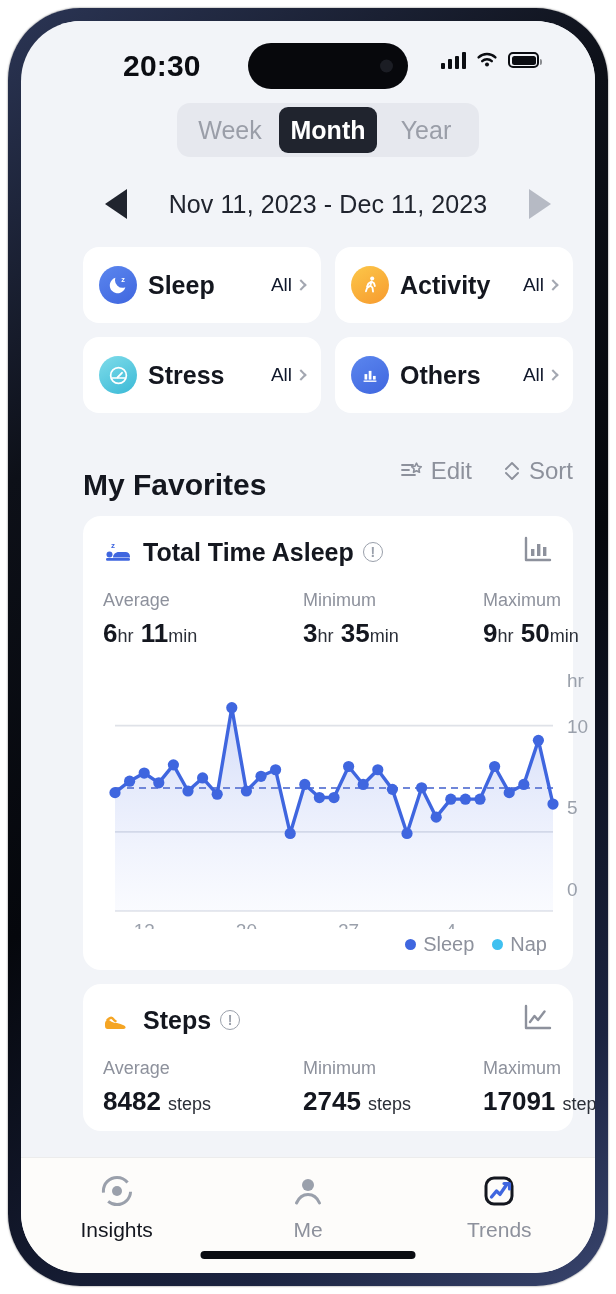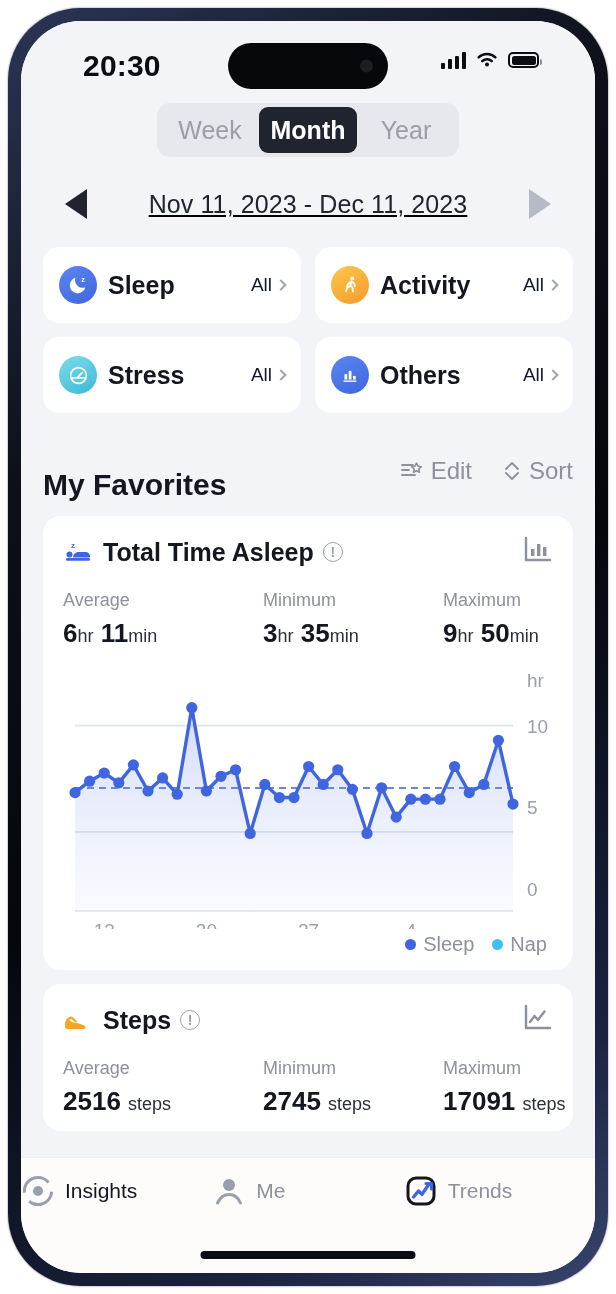--- a/index.html
+++ b/index.html
@@ -18,20 +18,21 @@
     border-radius: 72px;
     background: linear-gradient(145deg,#2b3555 0%, #0d1018 28%, #05070c 55%, #1b2340 85%, #39456e 100%);
     padding: 13px;
     box-shadow: 0 0 2px rgba(0,0,0,.6);
   }
   .phone-inner {
     position: relative; width: 100%; height: 100%;
     border-radius: 60px;
     background: #f2f4f8;
     overflow: hidden;
+    padding-left: 40px;
   }
 
   
   .status-bar {
     position: relative; height: 78px;
     background: #f2f4f8;
   }
   .status-time {
     position: absolute; left: 62px; top: 28px;
     font-size: 30px; font-weight: 700; color: #0b0d12;
@@ -79,21 +80,21 @@
   .seg-item {
     flex:1; height: 100%; display:flex; align-items:center; justify-content:center;
     font-size: 25px; color:#9a9ea8; border-radius: 9px; font-weight: 400;
     cursor: pointer;
   }
   .seg-item.active { background:#20242e; color:#ffffff; font-weight: 700; }
 
   
   .date-nav {
     position: relative; height: 62px; margin-top: 16px;
-    display:flex; align-items:center; justify-content:center;text-decoration:underline;
+    display:flex; align-items:center; justify-content:center;
   }
   .date-label { font-size: 25px; color:#20242e; letter-spacing:.1px; }
   .nav-arrow {
     position:absolute; top:50%; transform: translateY(-50%);
     width:0; height:0; cursor:pointer;
   }
   .nav-prev {
     left: 44px;
     border-top: 15px solid transparent; border-bottom: 15px solid transparent;
     border-right: 22px solid #20242e;
@@ -182,21 +183,21 @@
   }
   .legend-item { display:flex; align-items:center; gap:7px; font-size: 20px; color:#8d919c; }
   .dot { width: 11px; height: 11px; border-radius:50%; }
 
   
   .tabbar {
     position:absolute; left:0; right:0; bottom:0; height: 116px;
     background:#fdfcfa; border-top: 1px solid #ececec;
     display:flex; align-items:flex-start; padding-top: 16px;
   }
-  .tab { flex:1; display:flex; flex-direction:row; align-items:center; gap: 10px; cursor:pointer; }
+  .tab { flex:1; display:flex; flex-direction:column; align-items:center; gap: 10px; cursor:pointer; }
   .tab-label { font-size: 21px; color:#8d919c; }
   .tab.active .tab-label { color:#14171f; }
   .home-ind {
     position:absolute; left:50%; transform:translateX(-50%); bottom: 14px;
     width: 215px; height: 8px; border-radius: 5px; background:#0b0d12;
   }
 </style>
 </head>
 <body>
 
@@ -451,21 +452,21 @@
                 <path d="M3 2v22h24" stroke="#8d919c" stroke-width="2.4" fill="none" stroke-linecap="round" stroke-linejoin="round"></path>
                 <path d="M7 18l4.5-6 3.5 4 6.5-8.5" stroke="#8d919c" stroke-width="2.4" fill="none" stroke-linecap="round" stroke-linejoin="round"></path>
               </svg>
             </div>
           </div>
 
           <div class="stats">
             <div class="stat">
               <div class="stat-label">Average</div>
               <div class="stat-value">
-                <span>2516</span>
+                <span>8482</span>
                 <span class="u">steps</span>
               </div>
             </div>
             <div class="stat">
               <div class="stat-label">Minimum</div>
               <div class="stat-value">
                 <span>2745</span>
                 <span class="u">steps</span>
               </div>
             </div>

